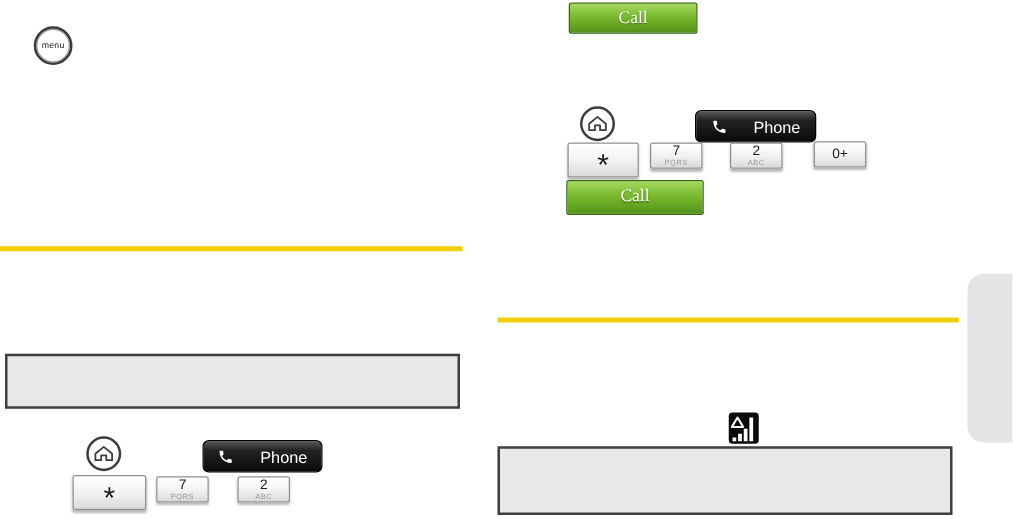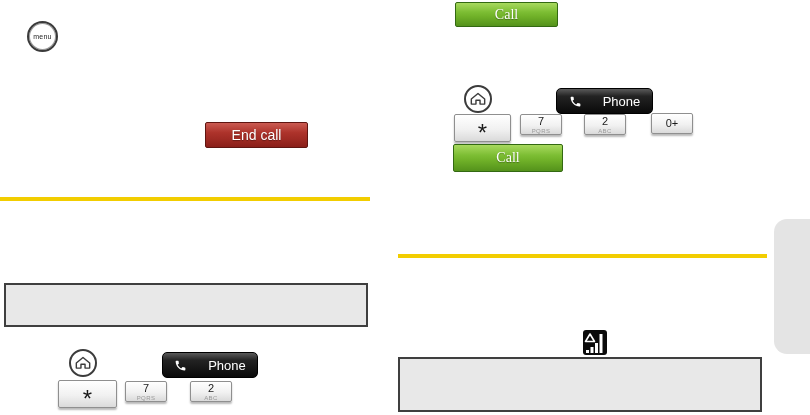--- a/index.html
+++ b/index.html
@@ -72,23 +72,20 @@
 </style>
 </head>
 <body>
 
 <div class="canvas">
 
   <div class="abs menu-btn">
     <span>menu</span>
   </div>
 
-  <div class="abs btn btn-red" style="left:205px;top:122px;width:103px;height:26px;">
-    <span>End call</span>
-  </div>
 
   <div class="abs divider" style="left:0;top:197px;width:370px;"></div>
 
   <div class="abs note-box" style="left:4px;top:283px;width:364px;height:44px;"></div>
 
   <div class="abs home-icon" style="left:69px;top:349px;width:28px;height:28px;">
     <svg width="22" height="22" viewBox="0 0 28 28">
       <path d="M14 7 L22.5 14 L22.5 20.5 L16.6 20.5 L16.6 15.6 L11.4 15.6 L11.4 20.5 L5.5 20.5 L5.5 14 Z" fill="none" stroke="#3c3c3c" stroke-width="1.8" stroke-linejoin="round"></path>
     </svg>
   </div>

